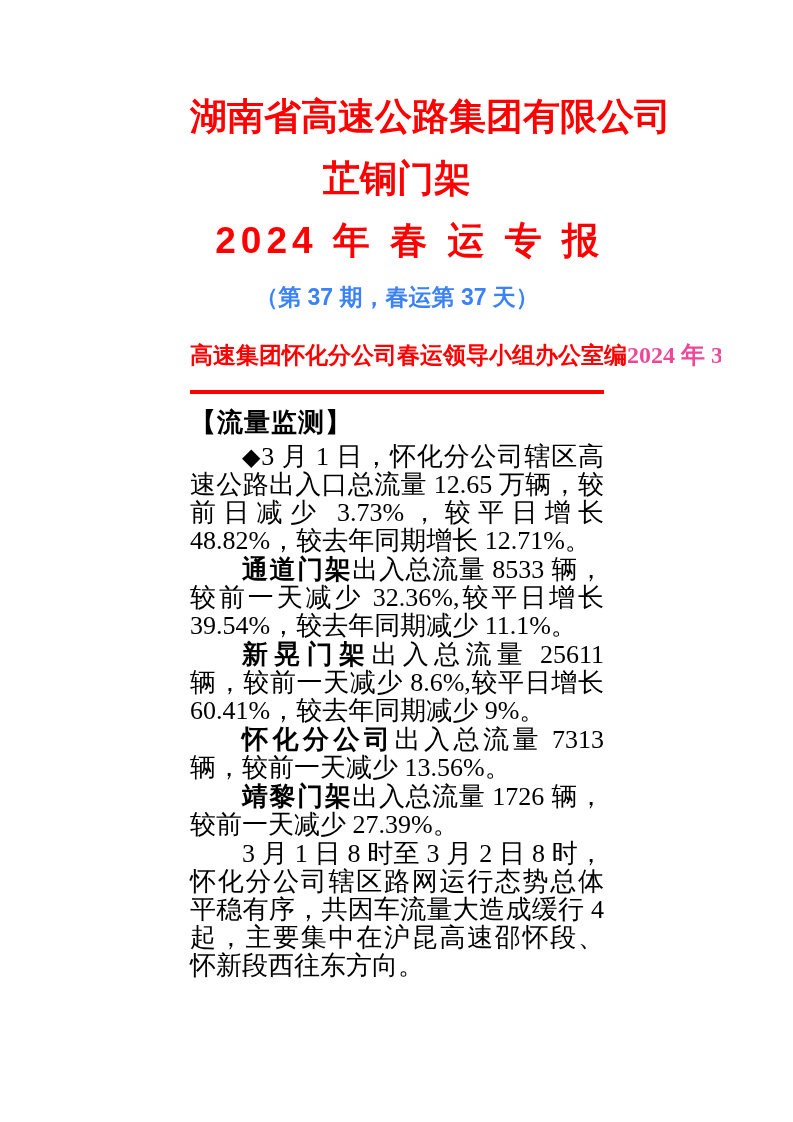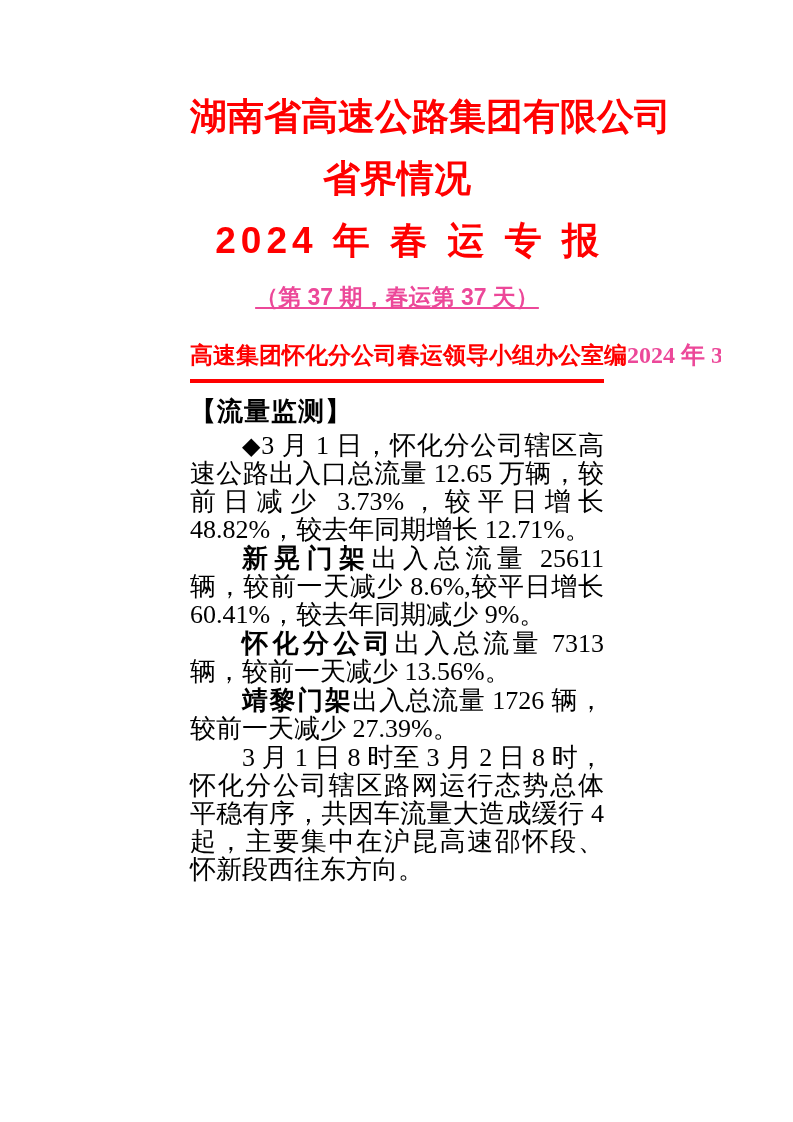--- a/index.html
+++ b/index.html
@@ -23,34 +23,33 @@
     font-size: 37px;
     line-height: 62px;
     white-space: nowrap;
   }
   .title-spaced {
     letter-spacing: 5px;
     text-align: right;
   }
   .subtitle {
     text-align: center;
-    color: #ec4899;
+    color: #3b82f6;
     font-family: "Liberation Sans", "DejaVu Sans", sans-serif;
     font-weight: bold;
     font-size: 23px;
     line-height: 50px;
-    text-decoration: underline;
   }
   .editor-row {
     margin-top: 18px;
     display: flex;
     justify-content: space-between;
     align-items: baseline;
     border-bottom: 4px solid #ff0000;
-    padding-bottom: 9px;
+    padding-bottom: 20px;
   }
   .editor-label {
     color: #ff0000;
     font-family: "Liberation Sans", "DejaVu Sans", sans-serif;
     font-weight: bold;
     font-size: 23px;
     line-height: 30px;
     white-space: nowrap;
   }
   .doc-date {
@@ -86,38 +85,39 @@
     font-family: "Liberation Sans", "DejaVu Sans", sans-serif;
     letter-spacing: 1px;
   }
 </style>
 </head>
 <body>
 
 <div class="page">
 
   <div class="title">湖南省高速公路集团有限公司</div>
-  <div class="title">省界情况</div>
+  <div class="title">芷铜门架</div>
   <div class="title title-spaced">2024 年 春 运 专 报</div>
 
   <div class="subtitle">（第 37 期，春运第 37 天）</div>
 
   <div class="editor-row">
     <span class="editor-label">高速集团怀化分公司春运领导小组办公室编</span>
     <span class="doc-date">2024 年 3 月 2 日</span>
   </div>
 
   <div class="content">
 
     <div class="section">
       <div class="section-header">【流量监测】</div>
 
       <p class="para"><span class="bullet">◆</span><span class="lead"></span><span>3 月 1 日，怀化分公司辖区高速公路出入口总流量 12.65 万辆，较前日减少 3.73%，较平日增长 48.82%，较去年同期增长 12.71%。</span></p>
 
 
+      <p class="para"><span class="bullet"></span><span class="lead">通道门架</span><span>出入总流量 8533 辆，较前一天减少 32.36%,较平日增长 39.54%，较去年同期减少 11.1%。</span></p>
 
       <p class="para"><span class="bullet"></span><span class="lead">新晃门架</span><span>出入总流量 25611 辆，较前一天减少 8.6%,较平日增长 60.41%，较去年同期减少 9%。</span></p>
 
       <p class="para"><span class="bullet"></span><span class="lead">怀化分公司</span><span>出入总流量 7313 辆，较前一天减少 13.56%。</span></p>
 
       <p class="para"><span class="bullet"></span><span class="lead">靖黎门架</span><span>出入总流量 1726 辆，较前一天减少 27.39%。</span></p>
     </div>
 
     <div class="section">
 

